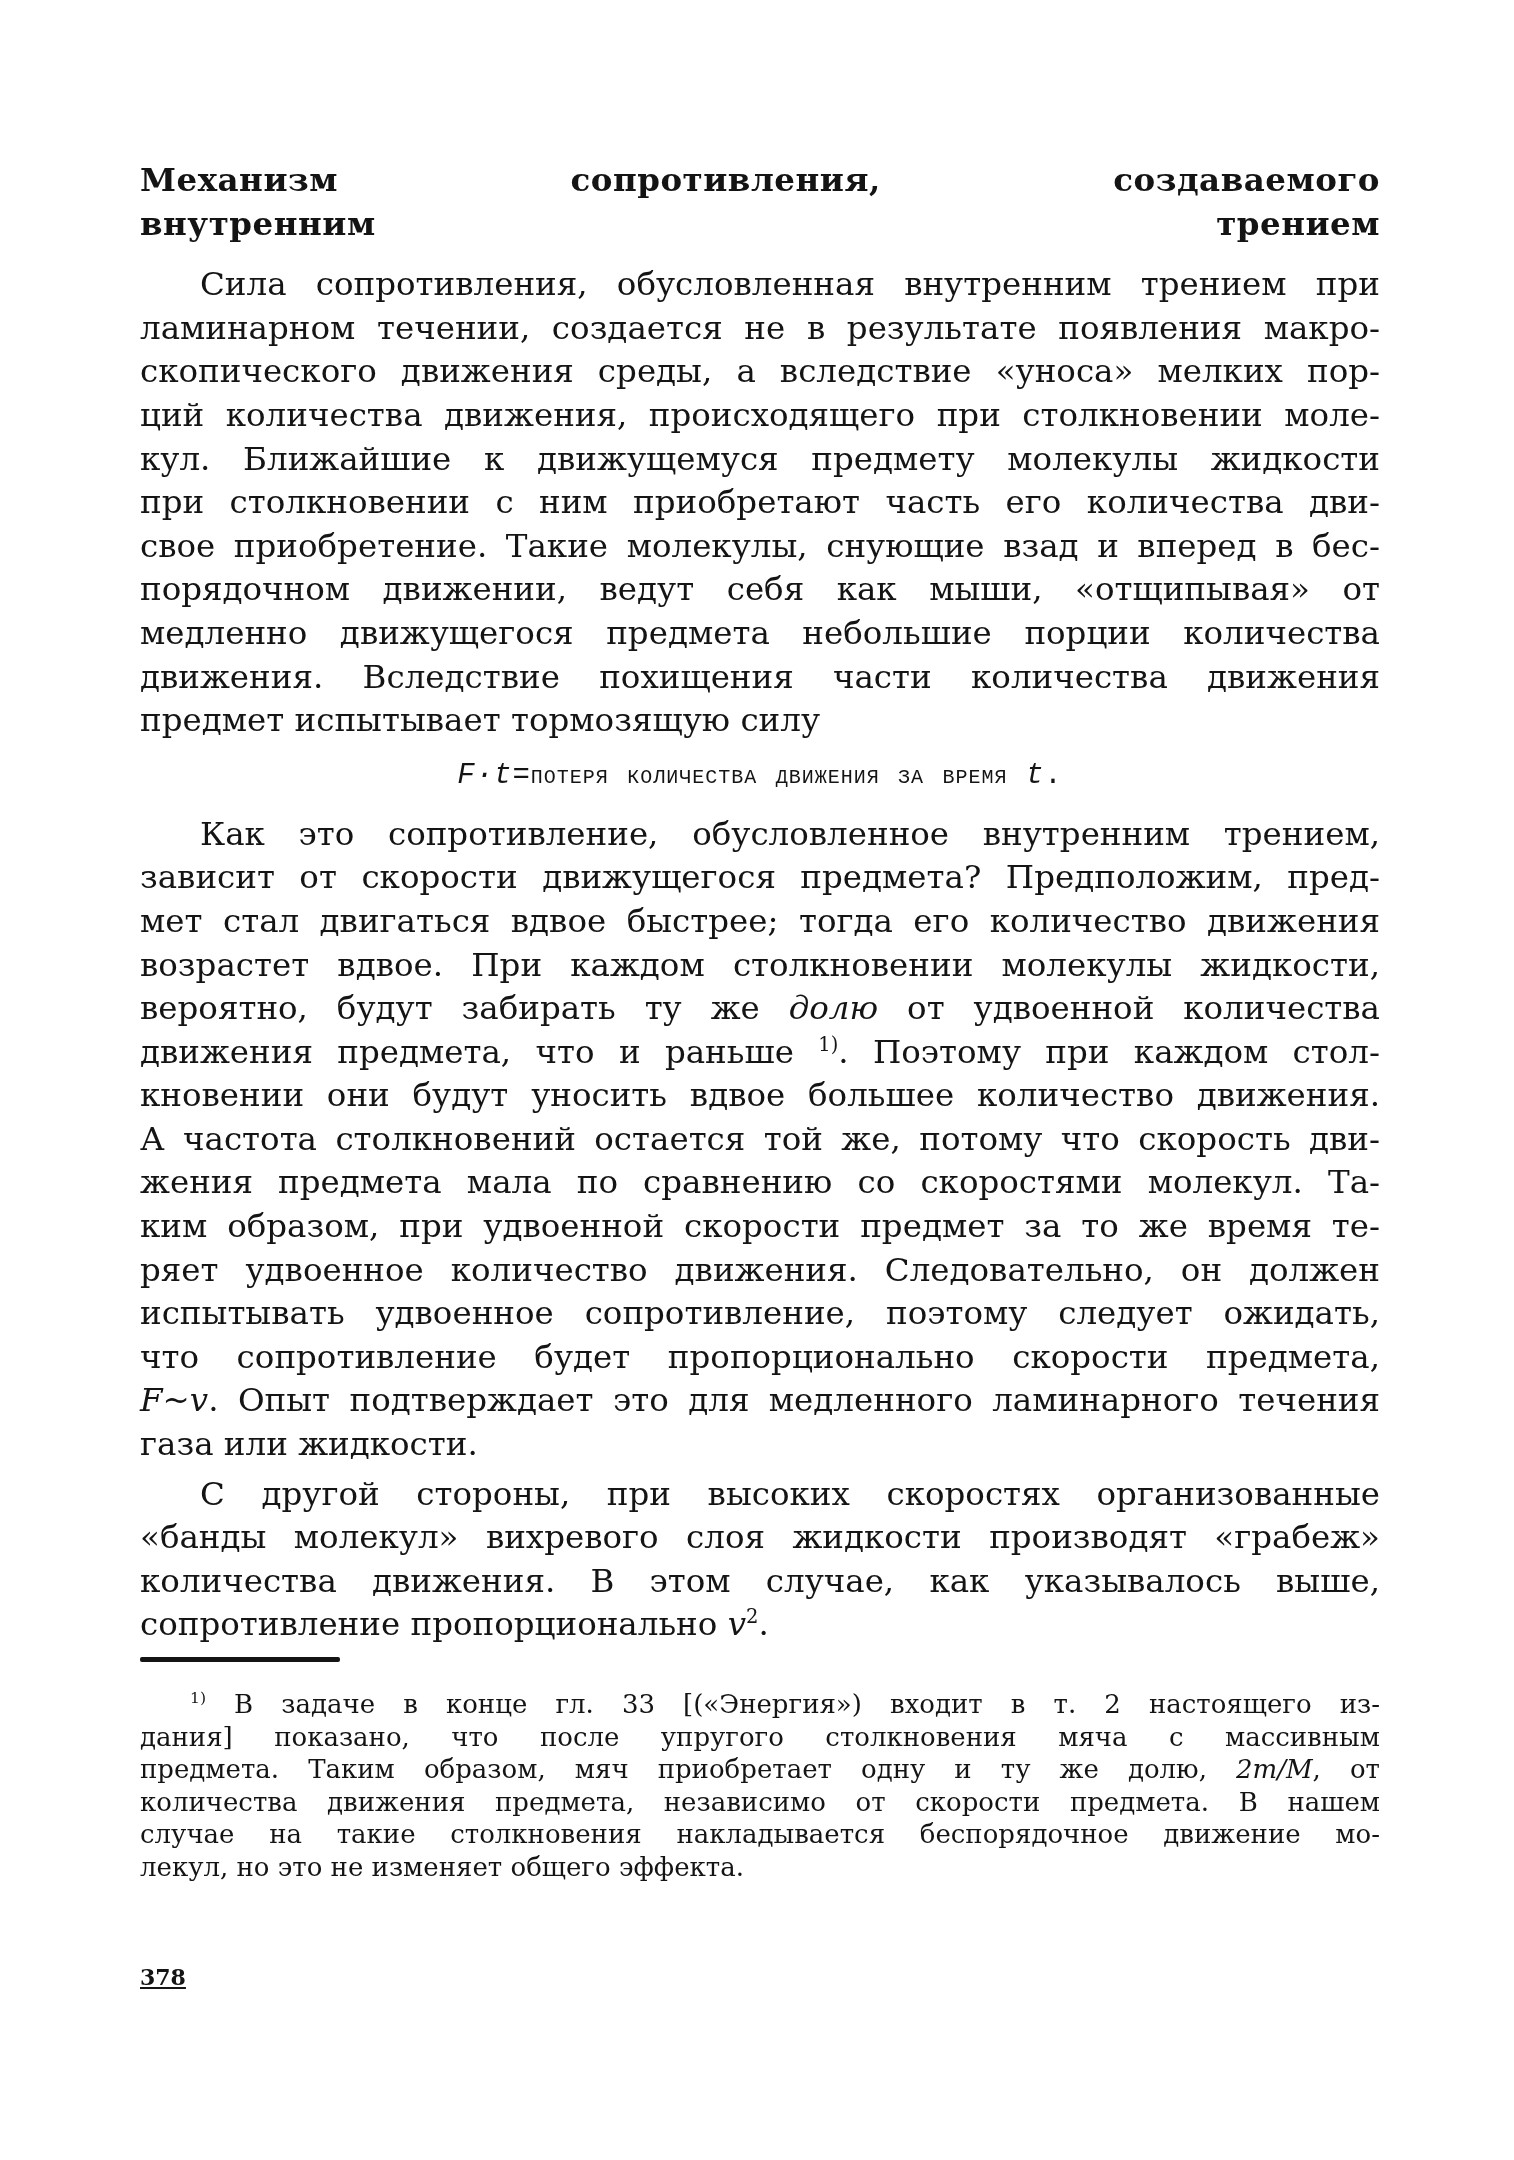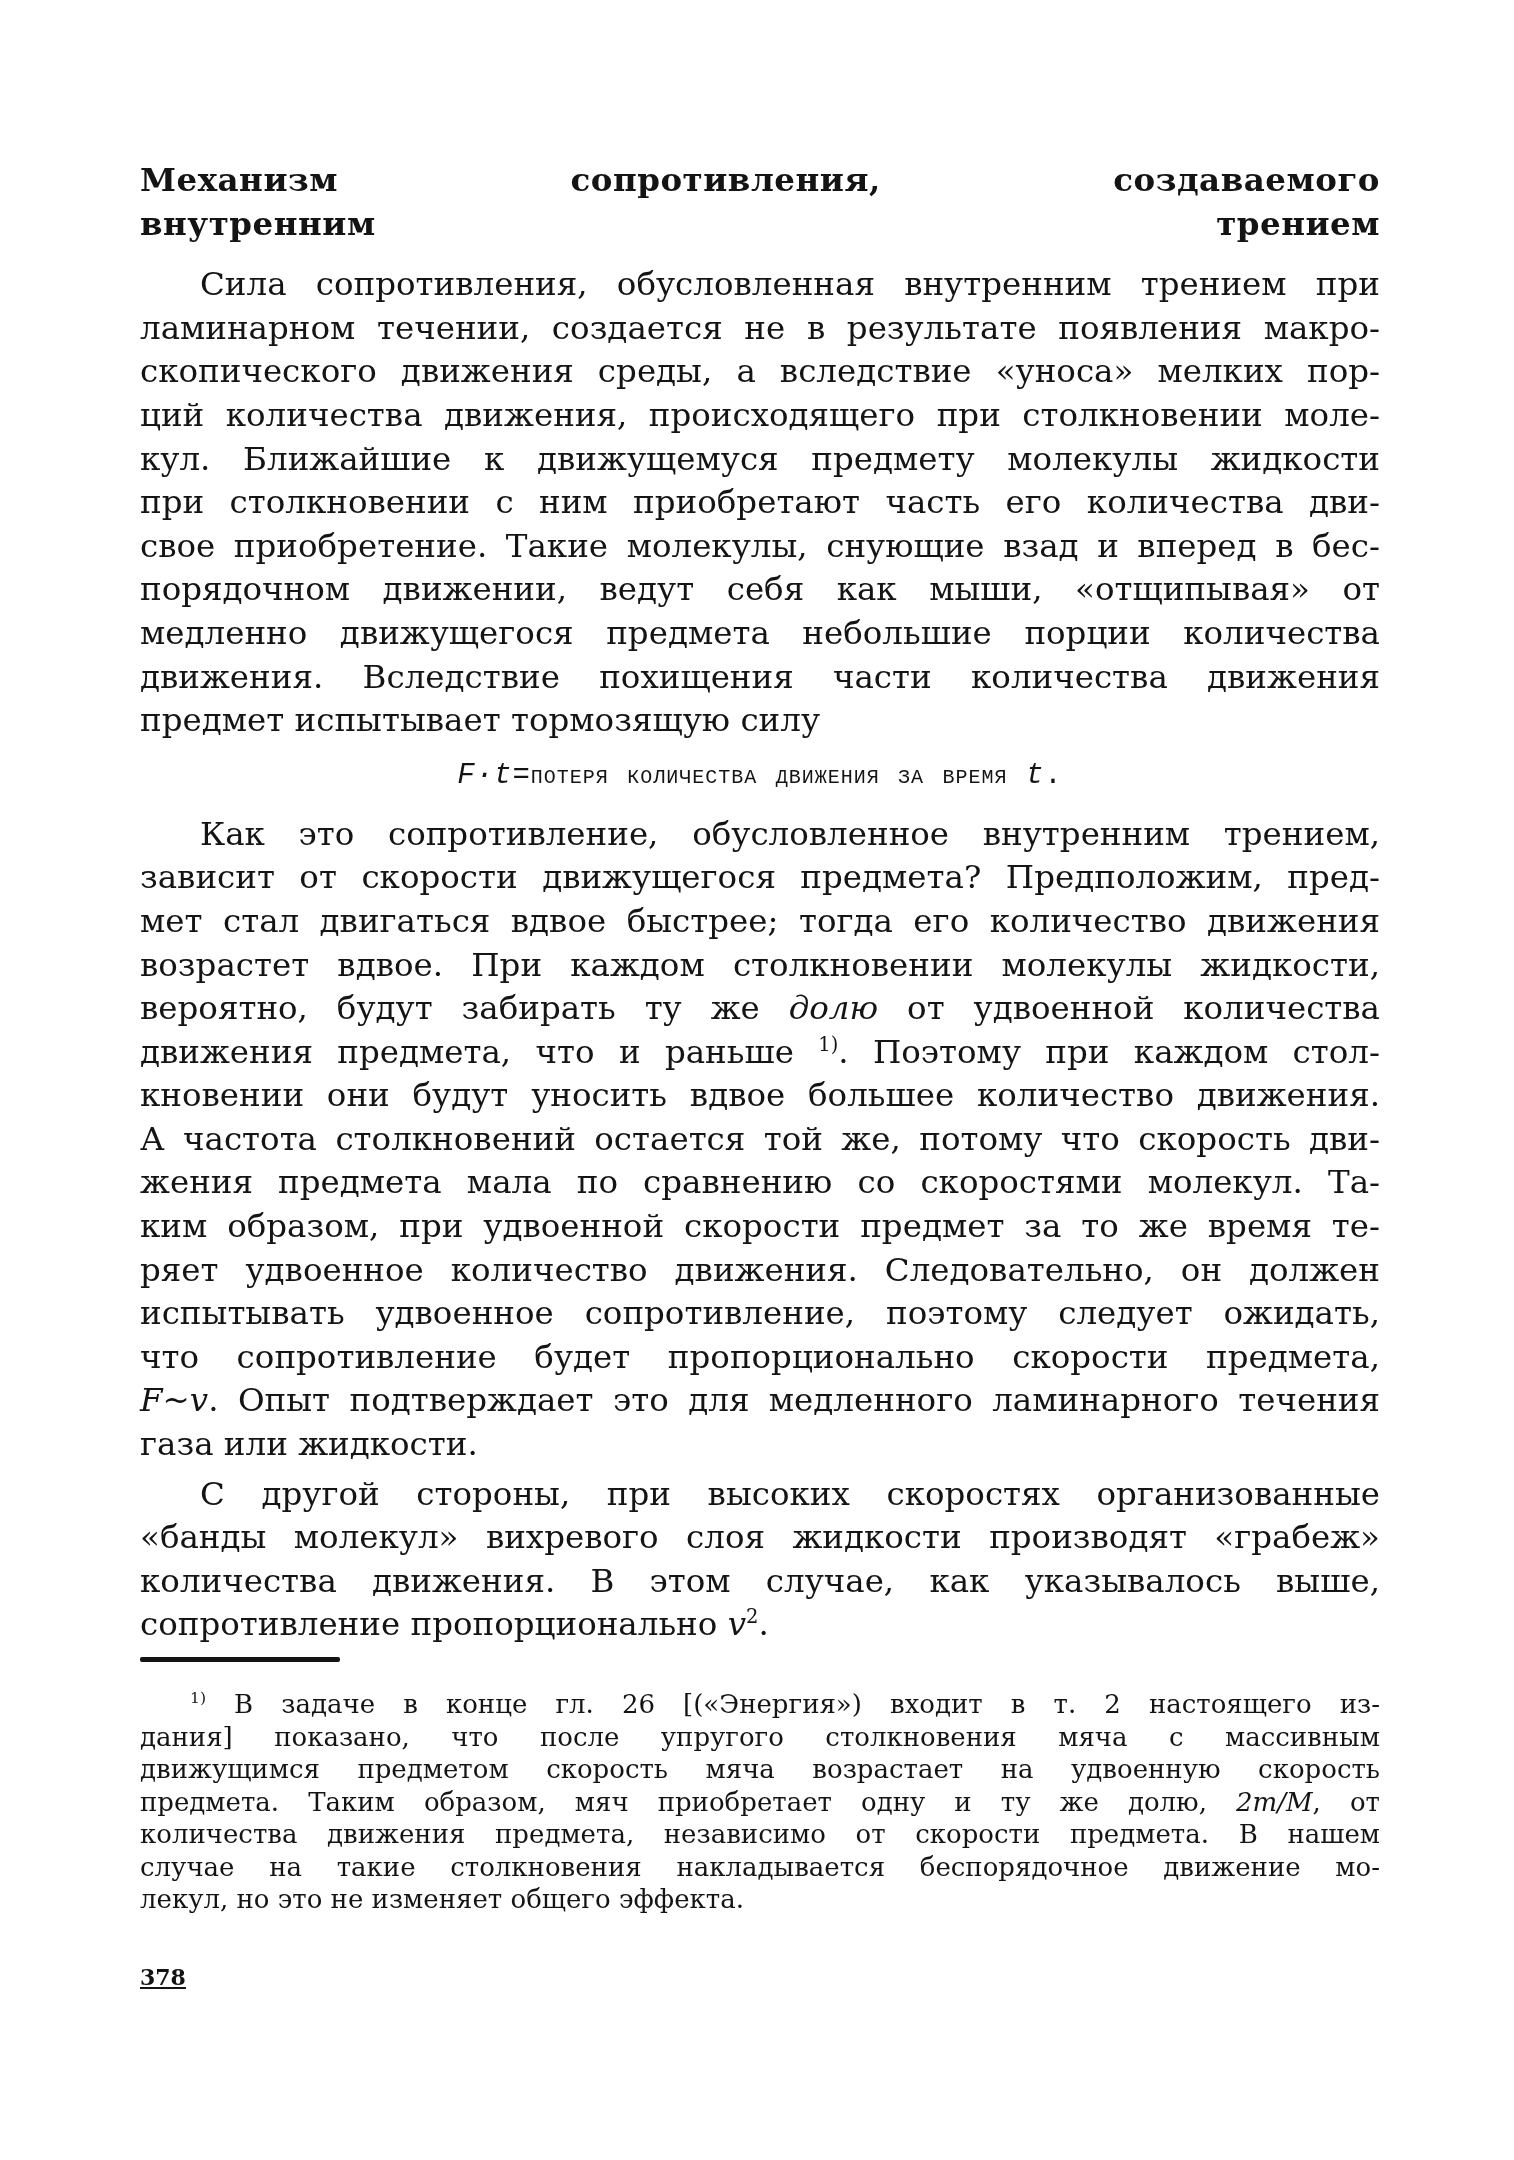--- a/index.html
+++ b/index.html
@@ -95,23 +95,22 @@
   <p class="para para3">
     <span class="line indent">С другой стороны, при высоких скоростях организованные</span>
     <span class="line">«банды молекул» вихревого слоя жидкости производят «грабеж»</span>
     <span class="line">количества движения. В этом случае, как указывалось выше,</span>
     <span class="line last"><span>сопротивление пропорционально </span><em>v</em><sup>2</sup><span>.</span></span>
   </p>
 
   <span class="rule"></span>
 
   <div class="footnote">
-    <span class="line indent"><sup>1)</sup><span> В задаче в конце гл. 26 [(«Энергия») входит в т. 2 настоящего из-</span></span>
+    <span class="line indent"><sup>1)</sup><span> В задаче в конце гл. 33 [(«Энергия») входит в т. 2 настоящего из-</span></span>
     <span class="line">дания] показано, что после упругого столкновения мяча с массивным</span>
-    <span class="line">движущимся предметом скорость мяча возрастает на удвоенную скорость</span>
     <span class="line"><span>предмета. Таким образом, мяч приобретает одну и ту же долю, </span><em>2m/M</em><span>, от</span></span>
     <span class="line">количества движения предмета, независимо от скорости предмета. В нашем</span>
     <span class="line">случае на такие столкновения накладывается беспорядочное движение мо-</span>
     <span class="line last">лекул, но это не изменяет общего эффекта.</span>
   </div>
 </div>
 
 <div class="page-number">378</div>
 
 </body></html>

